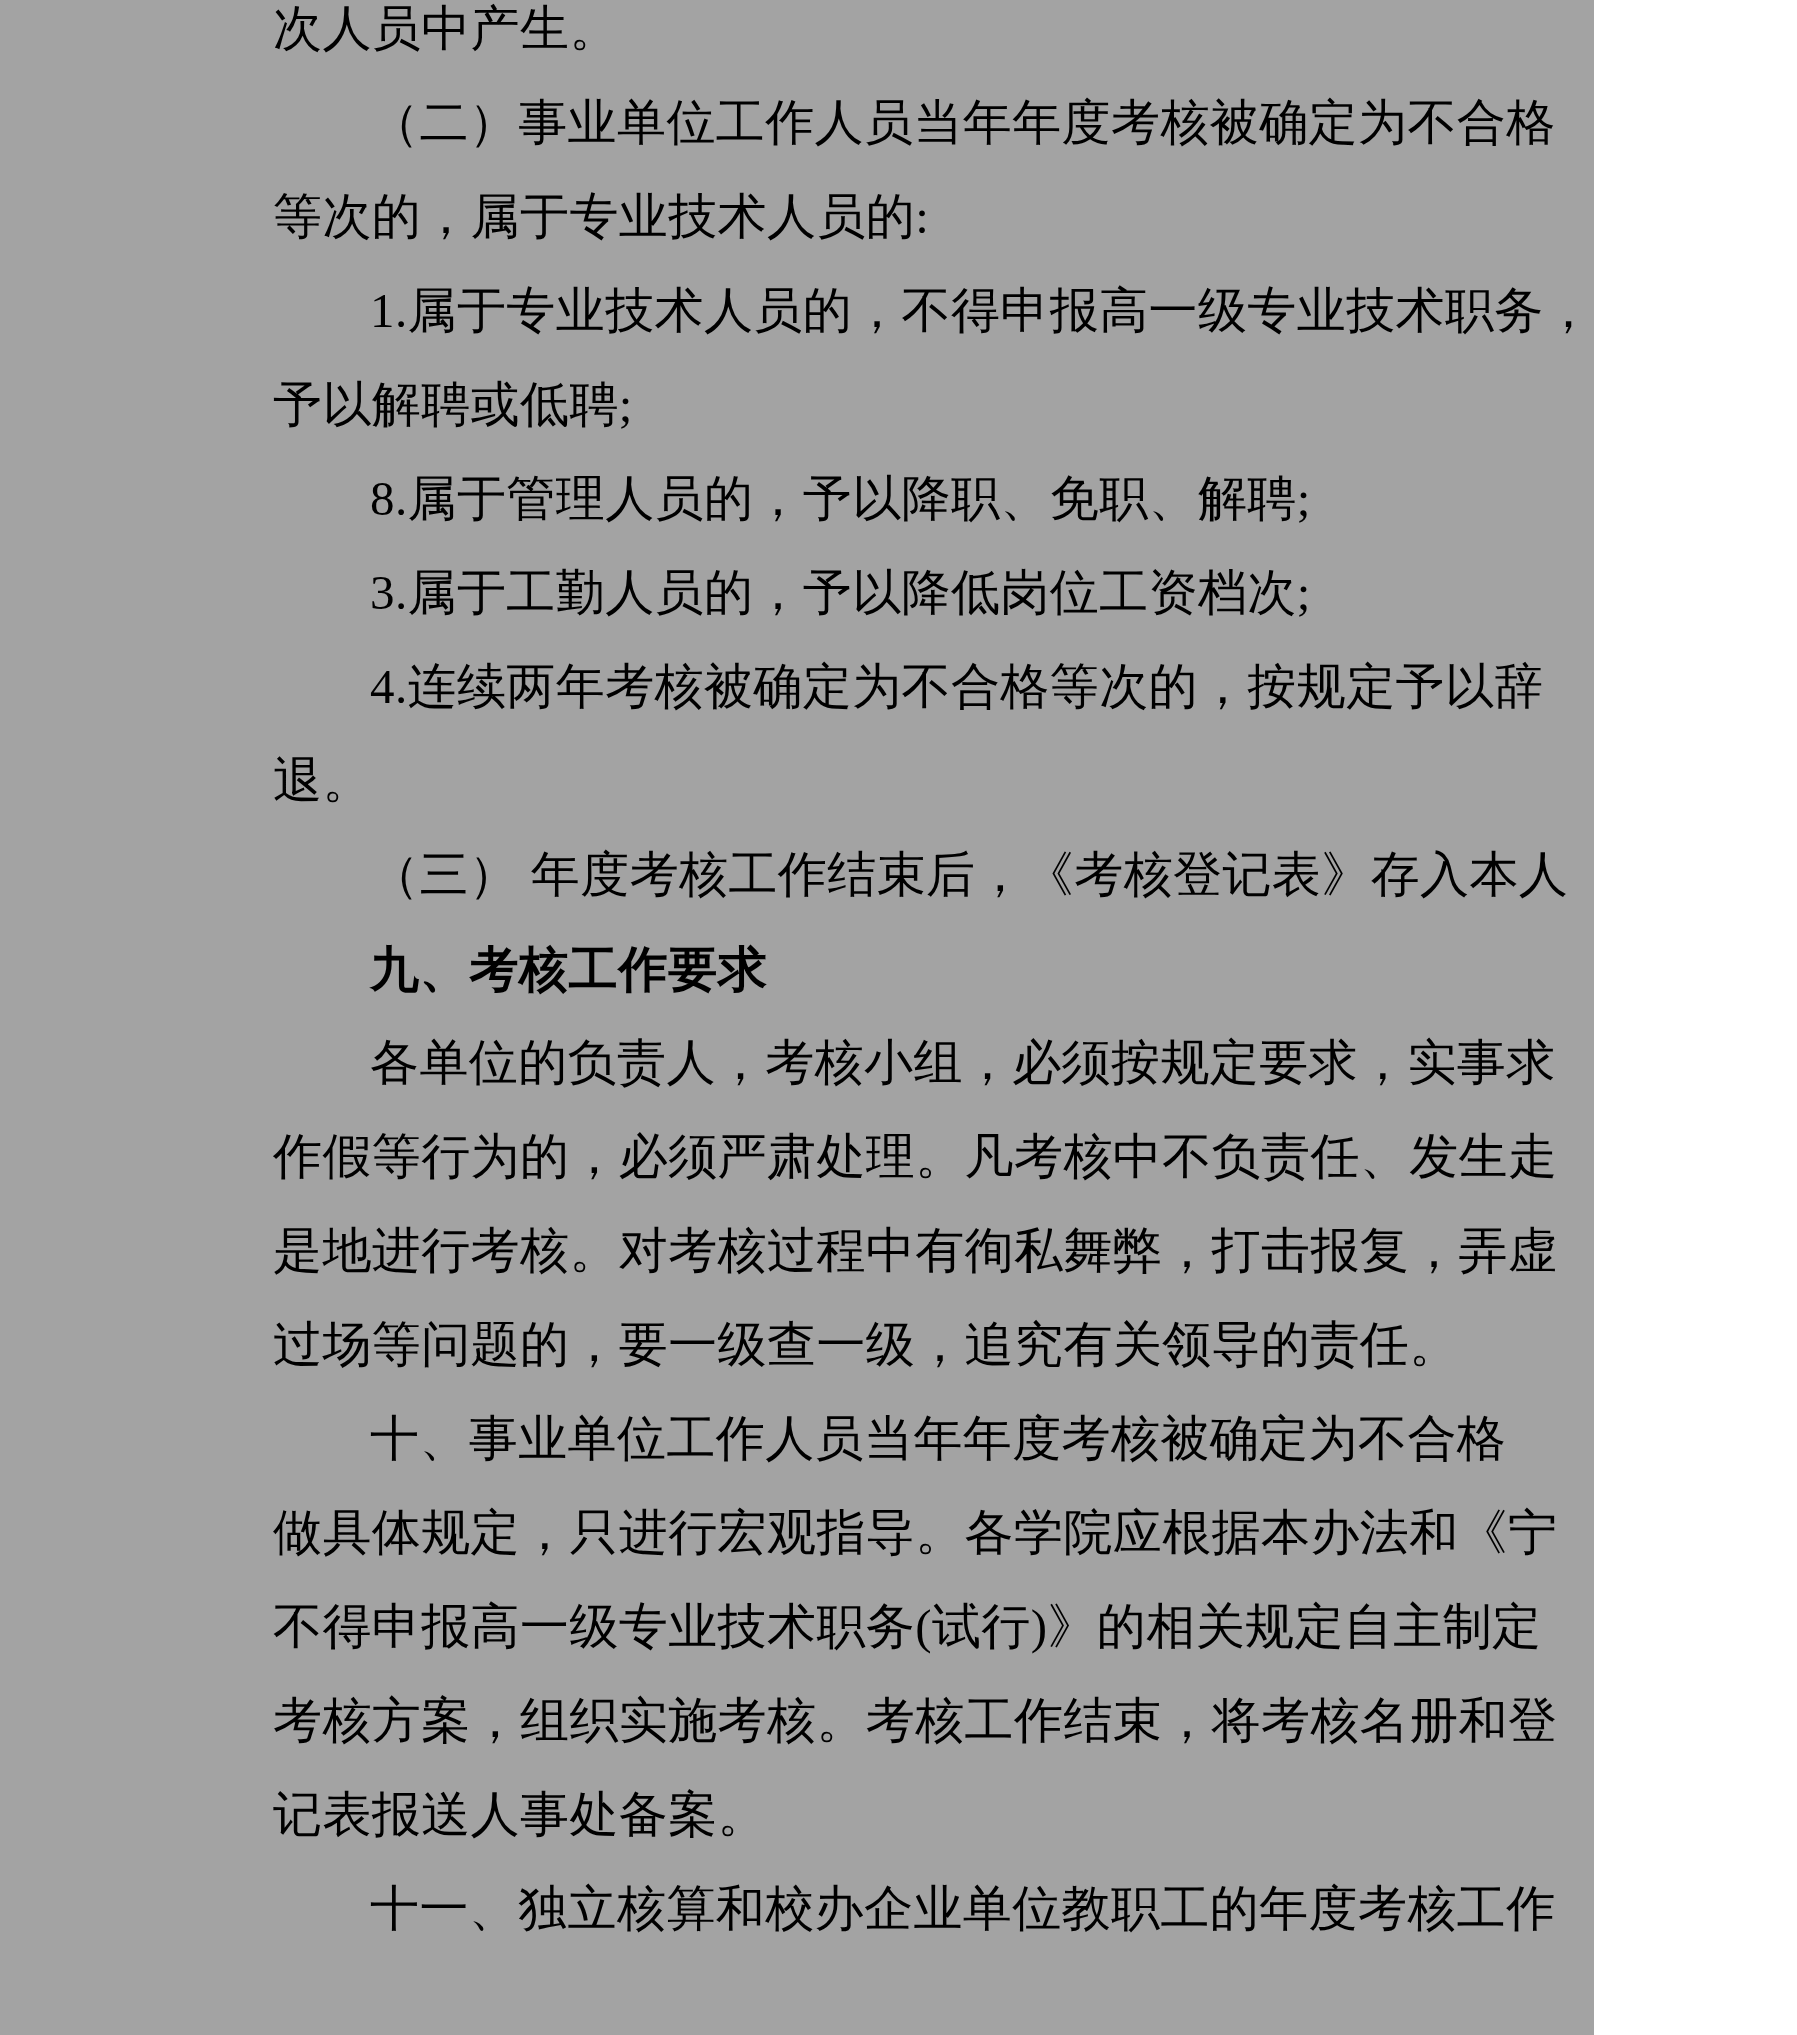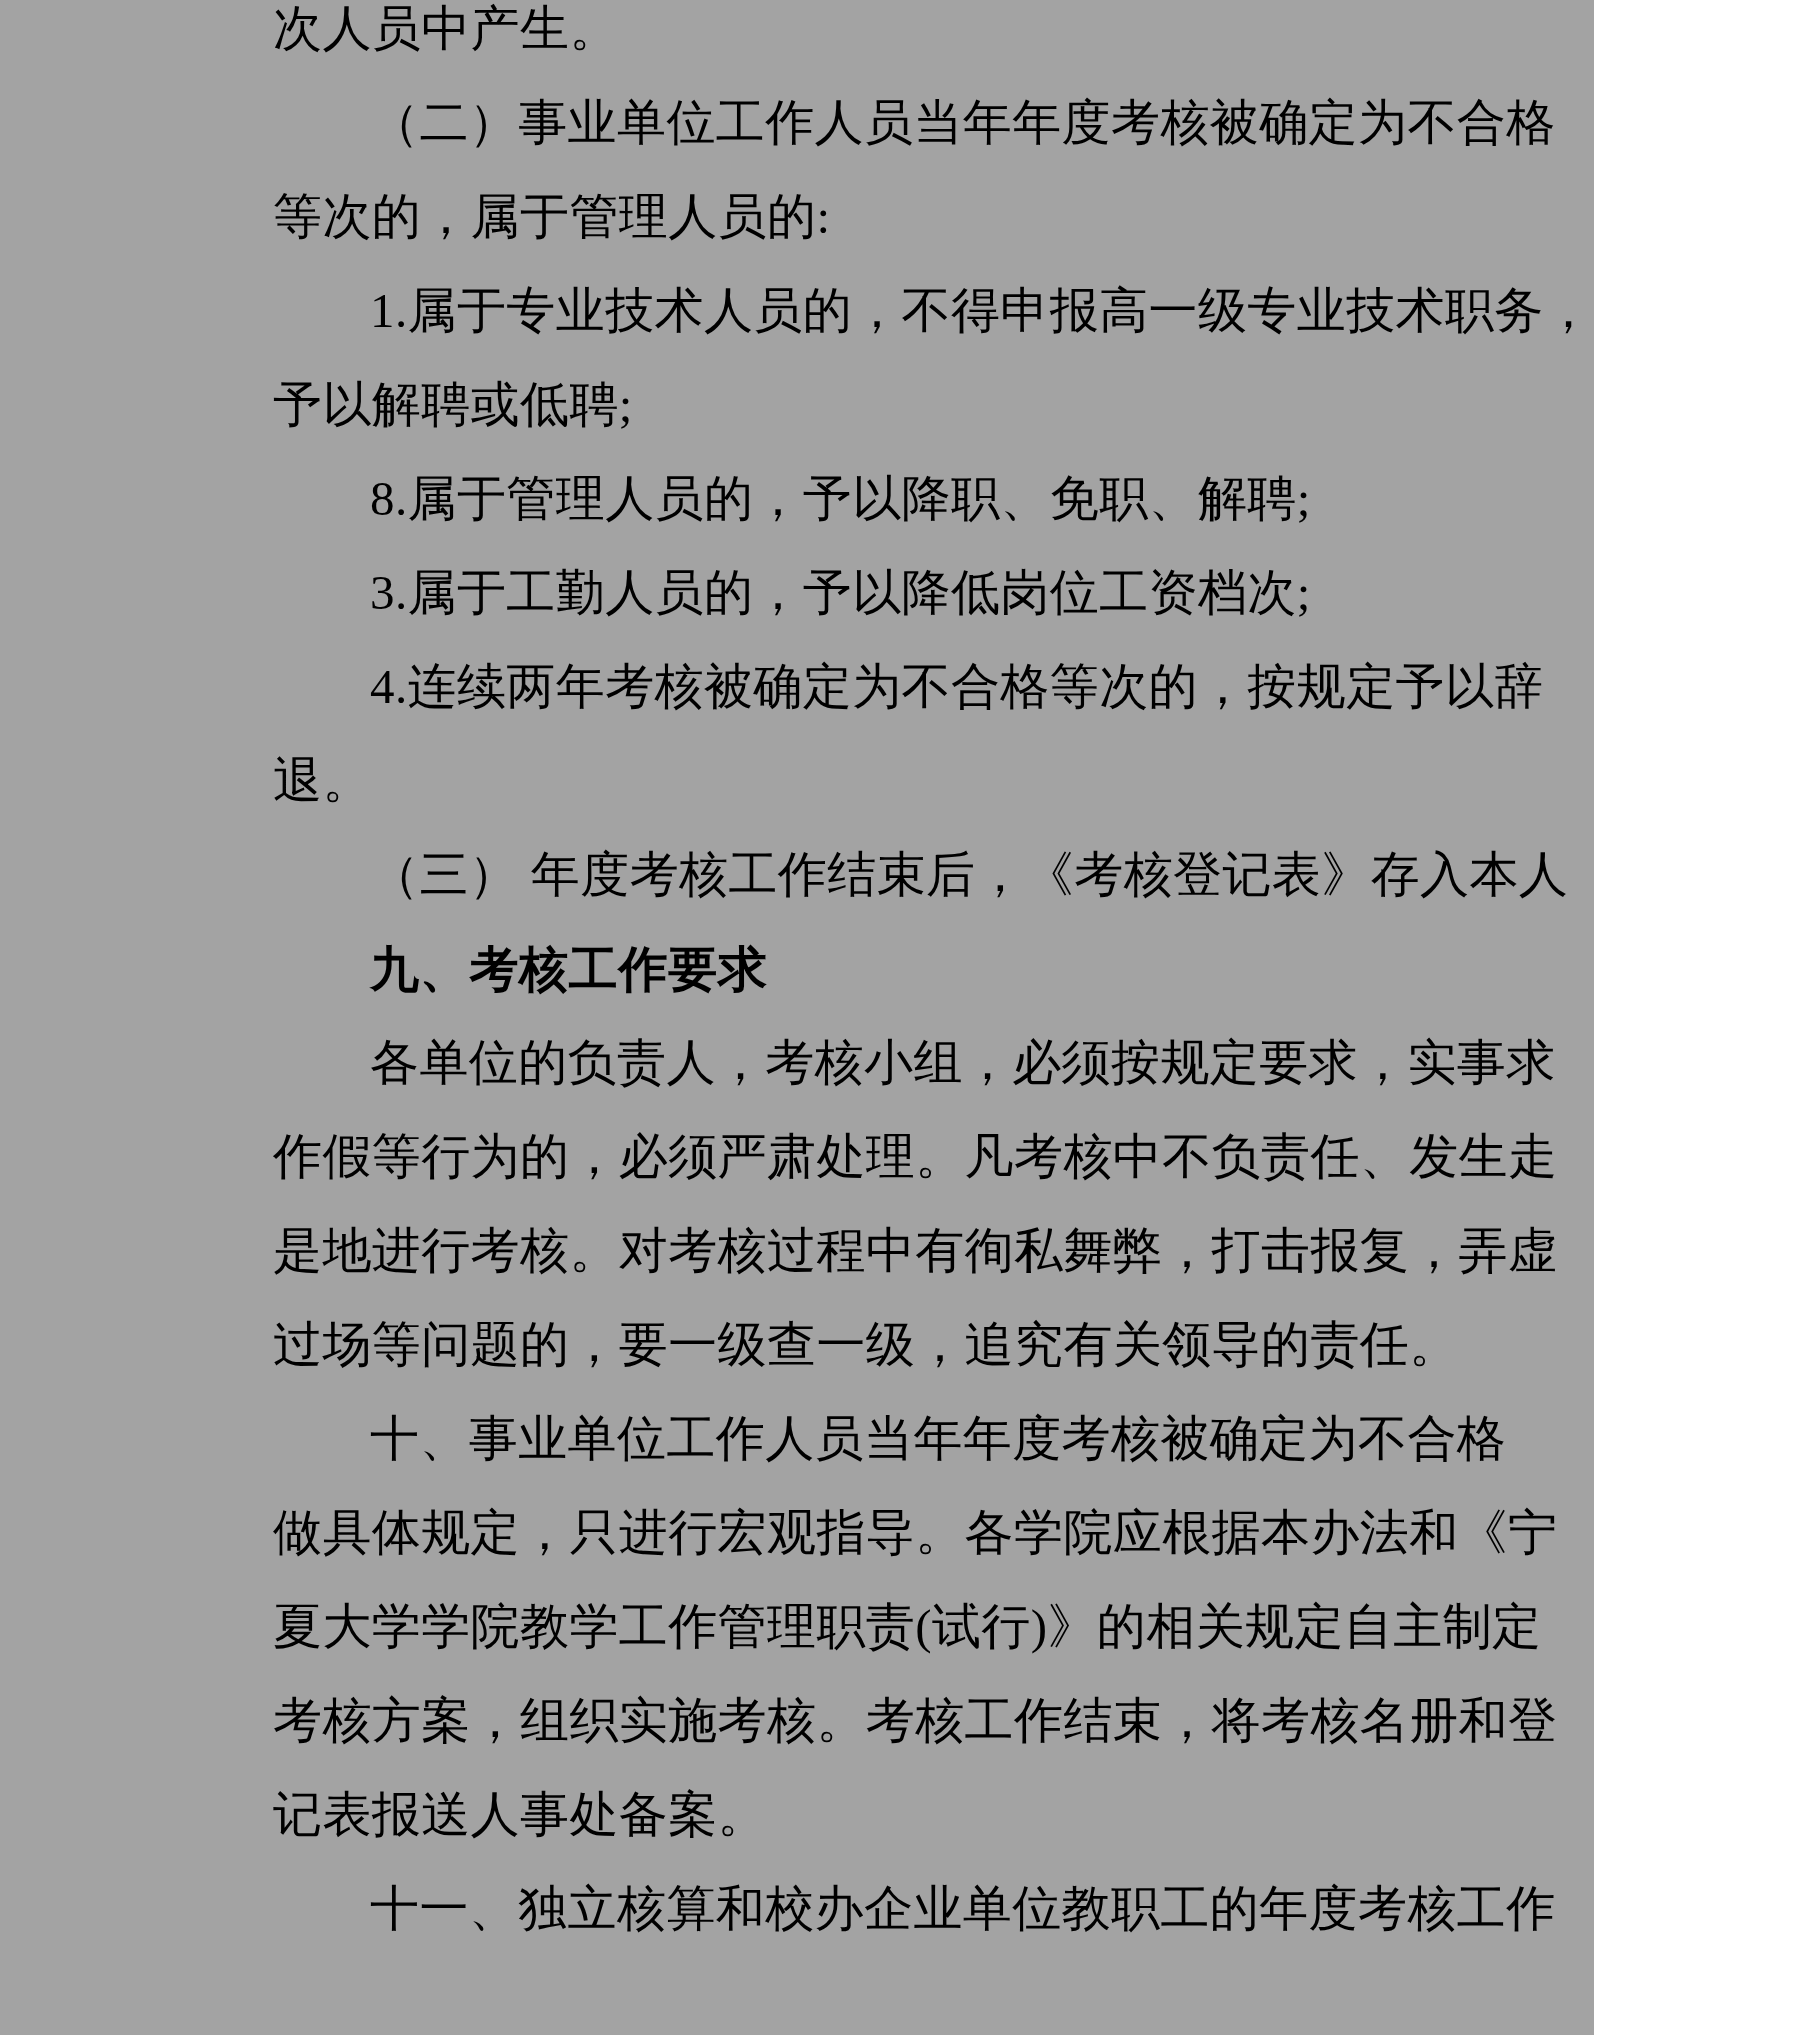--- a/index.html
+++ b/index.html
@@ -38,34 +38,34 @@
     letter-spacing: 0.7px;
   }
 </style>
 </head>
 <body>
 
 <div class="page">
   <div class="textblock">
     <div class="line">次人员中产生。</div>
     <div class="line indent">（二）事业单位工作人员当年年度考核被确定为不合格</div>
-    <div class="line">等次的，属于管理人员的:</div>
+    <div class="line">等次的，属于专业技术人员的:</div>
     <div class="line indent">1.属于专业技术人员的，不得申报高一级专业技术职务，</div>
     <div class="line">予以解聘或低聘;</div>
     <div class="line indent">8.属于管理人员的，予以降职、免职、解聘;</div>
     <div class="line indent">3.属于工勤人员的，予以降低岗位工资档次;</div>
     <div class="line indent">4.连续两年考核被确定为不合格等次的，按规定予以辞</div>
     <div class="line">退。</div>
     <div class="line indent">（三） 年度考核工作结束后，《考核登记表》存入本人</div>
     <div class="line indent heading">九、考核工作要求</div>
     <div class="line indent">各单位的负责人，考核小组，必须按规定要求，实事求</div>
     <div class="line">作假等行为的，必须严肃处理。凡考核中不负责任、发生走</div>
     <div class="line">是地进行考核。对考核过程中有徇私舞弊，打击报复，弄虚</div>
     <div class="line">过场等问题的，要一级查一级，追究有关领导的责任。</div>
     <div class="line indent">十、事业单位工作人员当年年度考核被确定为不合格</div>
     <div class="line">做具体规定，只进行宏观指导。各学院应根据本办法和《宁</div>
-    <div class="line">夏大学学院教学工作管理职责(试行)》的相关规定自主制定</div>
+    <div class="line">不得申报高一级专业技术职务(试行)》的相关规定自主制定</div>
     <div class="line">考核方案，组织实施考核。考核工作结束，将考核名册和登</div>
     <div class="line">记表报送人事处备案。</div>
     <div class="line indent">十一、独立核算和校办企业单位教职工的年度考核工作</div>
   </div>
 </div>
 
 
 </body></html>

